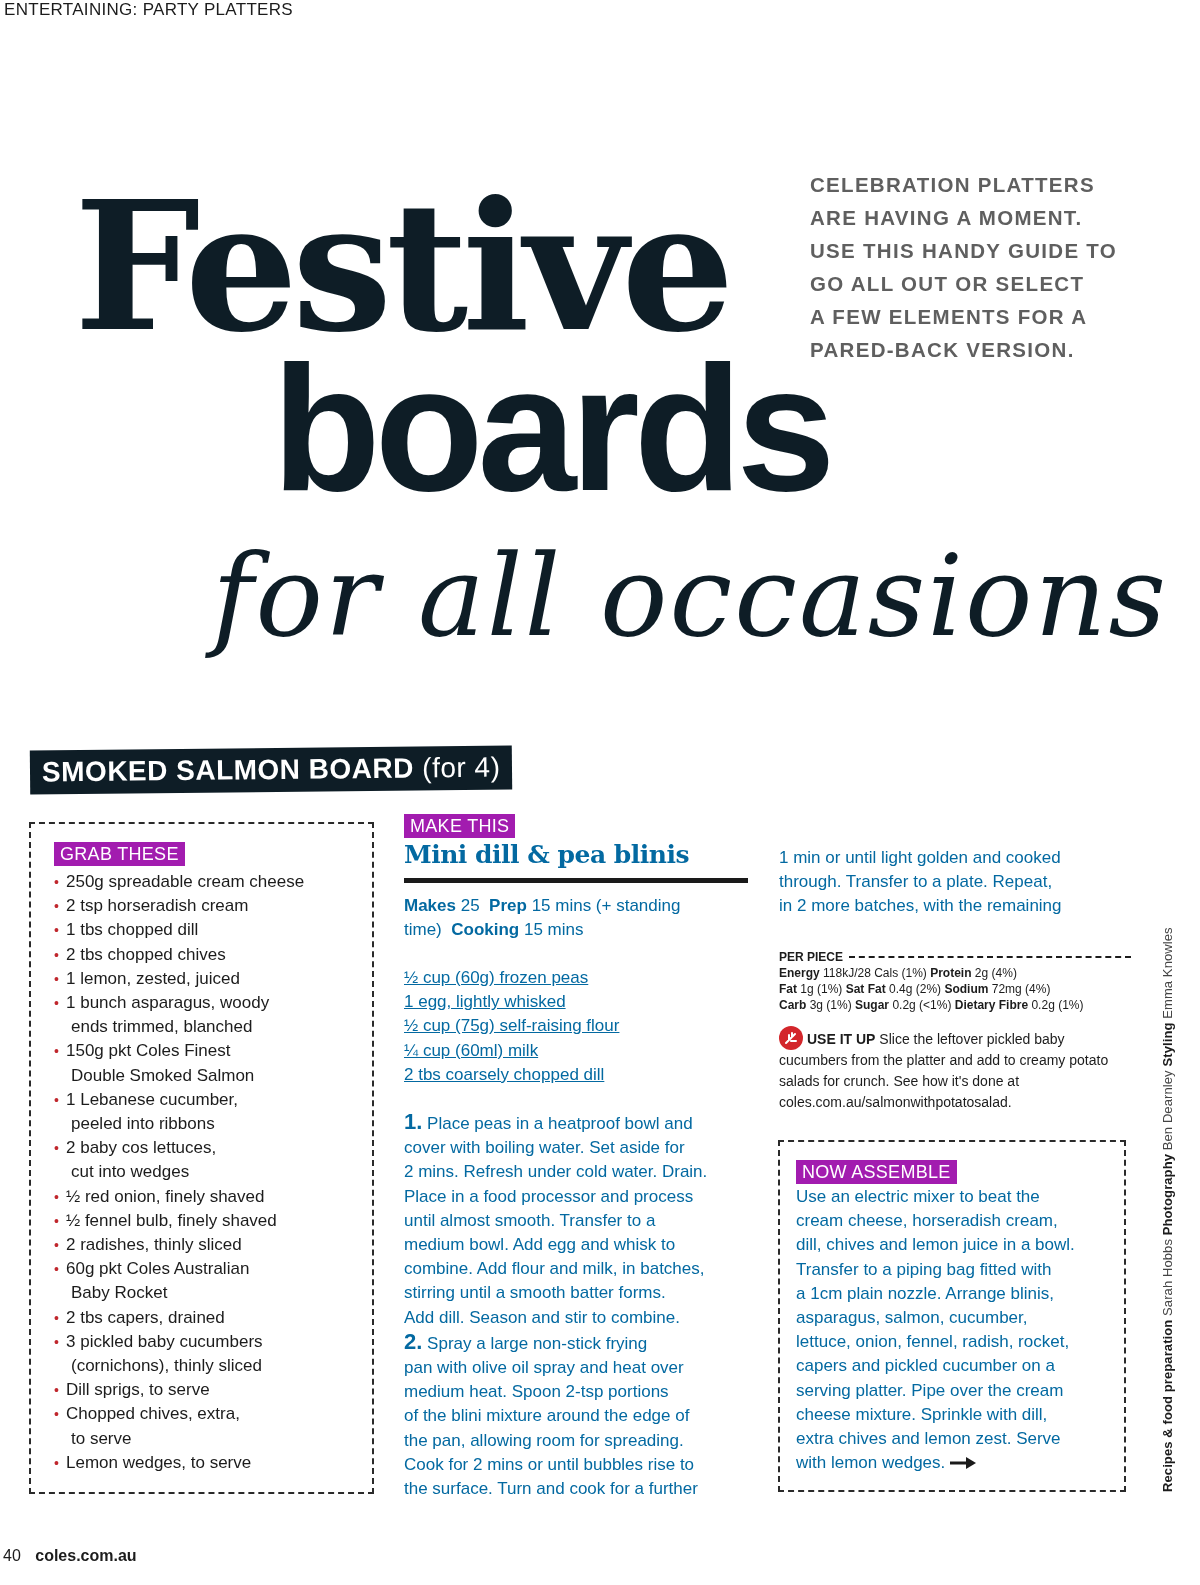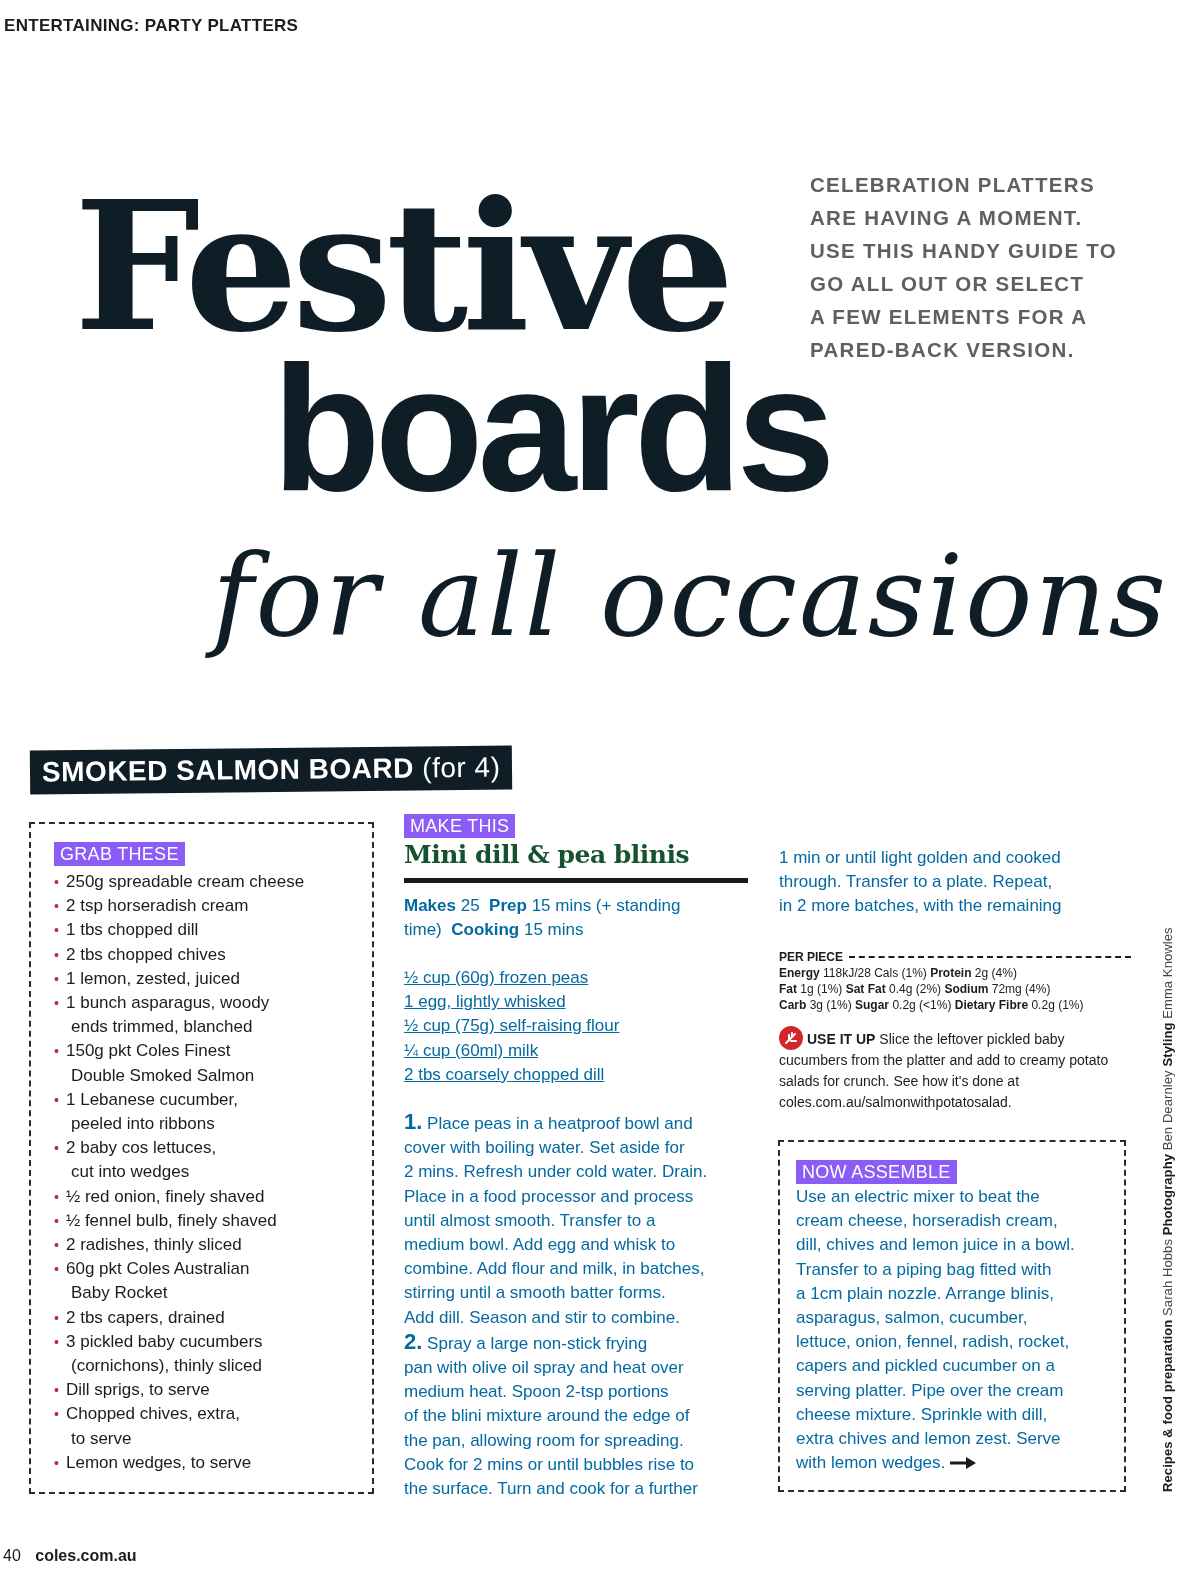--- a/index.html
+++ b/index.html
@@ -1,43 +1,43 @@
 <!DOCTYPE html>
 <html><head>
 <meta charset="utf-8">
 <style>
   html, body { margin: 0; padding: 0; background: #ffffff; }
   body { width: 1200px; height: 1585px; position: relative; overflow: hidden; color: #1a1a1a; font-family: "Liberation Sans", sans-serif; }
   .abs { position: absolute; }
 
-  .section-header { left: 4px; top: 16px; font-size: 17px; font-weight: bold; letter-spacing: 0.3px; color: #1c1c1c; }
+  .section-header { left: 4px; top: 0px; font-size: 17px; font-weight: normal; letter-spacing: 0.3px; color: #1c1c1c; }
 
   .hero-festive { left: 74px; top: 178px; font-family: "DejaVu Serif", serif; font-weight: bold; font-size: 178px; line-height: 1; letter-spacing: -6px; color: #0e1d26; }
   .hero-boards { left: 272px; top: 340px; font-family: Liberation Sans, sans-serif; font-weight: bold; font-size: 178px; line-height: 1; letter-spacing: -6px; color: #0e1d26; }
   .hero-script { left: 212px; top: 540px; font-family: "DejaVu Serif", serif; font-style: italic; font-size: 112px; line-height: 1; letter-spacing: 2px; color: #0e1d26; }
 
   .intro { left: 810px; top: 168px; width: 340px; font-size: 20.5px; font-weight: bold; letter-spacing: 1.3px; line-height: 33px; color: #5f5f5f; }
 
   .board-title { left: 30px; top: 748px; background: #0e1d26; color: #fff; padding: 2px 12px 2px 12px; font-size: 28px; font-weight: bold; letter-spacing: 0.5px; transform: rotate(-0.6deg); height: 40px; line-height: 40px; }
   .board-title .sub { font-weight: normal; }
 
   .box { border: 2px dashed #2a2a2a; box-sizing: border-box; }
   .grab-box { left: 29px; top: 822px; width: 345px; height: 672px; }
   .assemble-box { left: 778px; top: 1140px; width: 348px; height: 352px; }
 
-  .tag { display: inline-block; background: #8b5cf6; color: #fff; font-size: 18px; padding: 0 6px; height: 24px; line-height: 24px; letter-spacing: 0.3px; }
+  .tag { display: inline-block; background: #a21caf; color: #fff; font-size: 18px; padding: 0 6px; height: 24px; line-height: 24px; letter-spacing: 0.3px; }
 
   .grab-tag { left: 54px; top: 842px; }
   .ing-list { left: 52px; top: 870px; width: 320px; margin: 0; padding: 0; list-style: none; font-size: 17px; line-height: 24.2px; color: #1c1c1c; }
   .ing-list li { position: relative; padding-left: 14px; }
   .ing-list li .bullet { position: absolute; left: 2px; top: 0; color: #c0272d; font-size: 14px; }
   .ing-list li .cont { display: block; padding-left: 5px; }
 
   .make-tag { left: 404px; top: 814px; }
-  .recipe-title { left: 404px; top: 840px; font-family: "DejaVu Serif", serif; font-weight: bold; font-size: 25px; letter-spacing: -0.5px; color: #14532d; }
+  .recipe-title { left: 404px; top: 840px; font-family: "DejaVu Serif", serif; font-weight: bold; font-size: 25px; letter-spacing: -0.5px; color: #0369a1; }
   .title-rule { left: 404px; top: 878px; width: 344px; height: 5px; background: #1a1a1a; }
 
   .body-text { font-size: 17px; line-height: 24.2px; color: #0369a1; }
   .meta { left: 404px; top: 894px; width: 350px; }
   .meta b { font-weight: bold; }
   .blini-ings { left: 404px; top: 966px; width: 350px; text-decoration: underline; }
   .method { left: 404px; top: 1110px; width: 350px; }
   .method .num { font-weight: bold; font-size: 22px; }
 
   .method-cont { left: 779px; top: 846px; width: 360px; }

